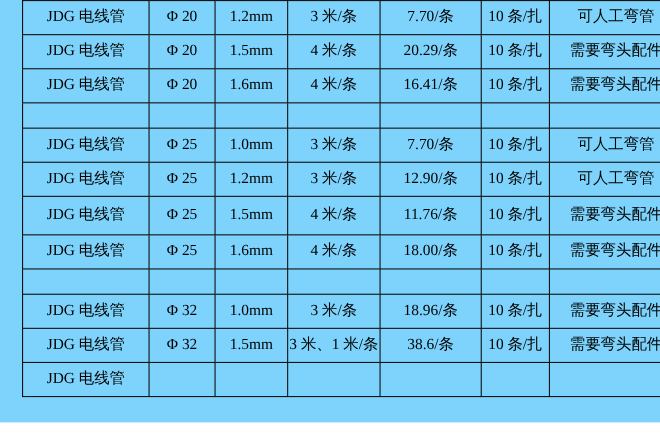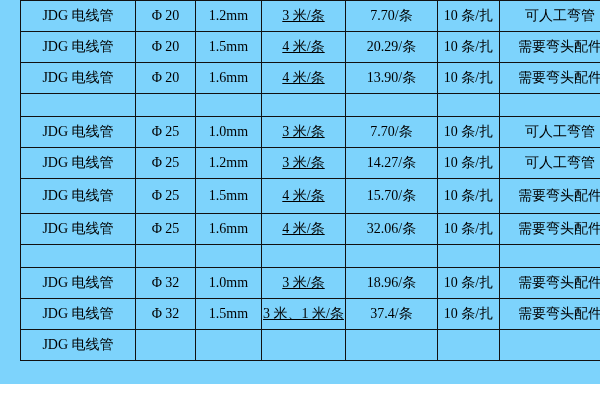--- a/index.html
+++ b/index.html
@@ -42,21 +42,21 @@
   col.c1 { width: 60px; }
   col.c2 { width: 66px; }
   col.c3 { width: 84px; }
   col.c4 { width: 92px; }
   col.c5 { width: 62px; }
   col.c6 { width: 121px; }
 
   td.name { font-size: 14.5px; }
   td.spec { font-size: 14.5px; }
   td.thick { font-size: 14.5px; }
-  td.len { font-size: 14.5px; text-decoration: underline; }
+  td.len { font-size: 14.5px; }
   td.price { font-size: 14.5px; }
   td.pack { font-size: 13.5px; }
   td.note { font-size: 13.5px; }
 
   tr.spacer td {
     height: 22px;
     line-height: 22px;
   }
   tr.tall td {
     height: 34px;
@@ -98,21 +98,21 @@
         <td class="price">20.29/条</td>
         <td class="pack">10 条/扎</td>
         <td class="note">需要弯头配件</td>
       </tr>
 
       <tr>
         <td class="name">JDG 电线管</td>
         <td class="spec">Φ 20</td>
         <td class="thick">1.6mm</td>
         <td class="len">4 米/条</td>
-        <td class="price">13.90/条</td>
+        <td class="price">16.41/条</td>
         <td class="pack">10 条/扎</td>
         <td class="note">需要弯头配件</td>
       </tr>
 
       <tr class="spacer">
         <td class="blank-all"></td>
         <td class="blank-all"></td>
         <td class="blank-all"></td>
         <td class="blank-all"></td>
         <td class="blank-all"></td>
@@ -128,41 +128,41 @@
         <td class="price">7.70/条</td>
         <td class="pack">10 条/扎</td>
         <td class="note">可人工弯管</td>
       </tr>
 
       <tr>
         <td class="name">JDG 电线管</td>
         <td class="spec">Φ 25</td>
         <td class="thick">1.2mm</td>
         <td class="len">3 米/条</td>
-        <td class="price">14.27/条</td>
+        <td class="price">12.90/条</td>
         <td class="pack">10 条/扎</td>
         <td class="note">可人工弯管</td>
       </tr>
 
       <tr class="tall">
         <td class="name">JDG 电线管</td>
         <td class="spec">Φ 25</td>
         <td class="thick">1.5mm</td>
         <td class="len">4 米/条</td>
-        <td class="price">15.70/条</td>
+        <td class="price">11.76/条</td>
         <td class="pack">10 条/扎</td>
         <td class="note">需要弯头配件</td>
       </tr>
 
       <tr>
         <td class="name">JDG 电线管</td>
         <td class="spec">Φ 25</td>
         <td class="thick">1.6mm</td>
         <td class="len">4 米/条</td>
-        <td class="price">32.06/条</td>
+        <td class="price">18.00/条</td>
         <td class="pack">10 条/扎</td>
         <td class="note">需要弯头配件</td>
       </tr>
 
       <tr class="spacer">
         <td class="blank-all"></td>
         <td class="blank-all"></td>
         <td class="blank-all"></td>
         <td class="blank-all"></td>
         <td class="blank-all"></td>
@@ -178,21 +178,21 @@
         <td class="price">18.96/条</td>
         <td class="pack">10 条/扎</td>
         <td class="note">需要弯头配件</td>
       </tr>
 
       <tr>
         <td class="name">JDG 电线管</td>
         <td class="spec">Φ 32</td>
         <td class="thick">1.5mm</td>
         <td class="len">3 米、1 米/条</td>
-        <td class="price">37.4/条</td>
+        <td class="price">38.6/条</td>
         <td class="pack">10 条/扎</td>
         <td class="note">需要弯头配件</td>
       </tr>
 
       <tr>
         <td class="name">JDG 电线管</td>
         <td class="spec"></td>
         <td class="thick"></td>
         <td class="len"></td>
         <td class="price"></td>

